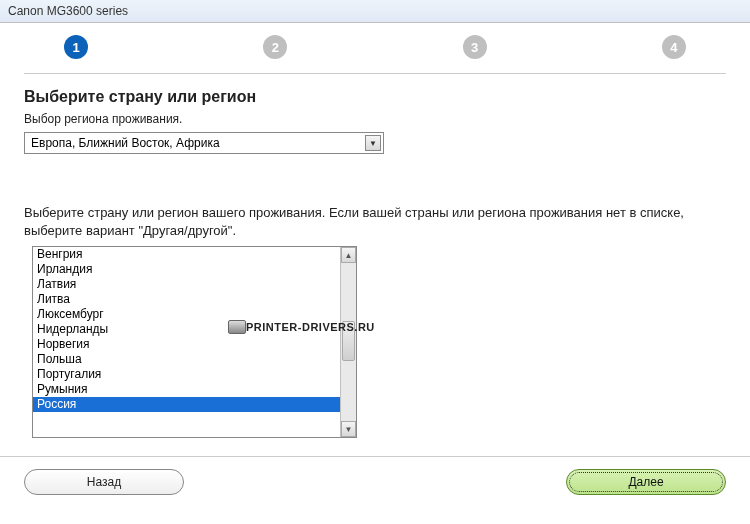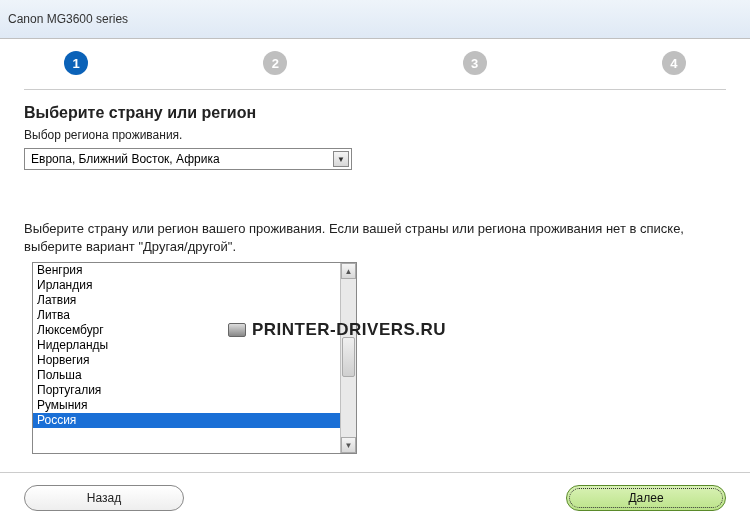--- a/index.html
+++ b/index.html
@@ -7,21 +7,21 @@
     font-family: Tahoma, Arial, sans-serif;
     font-size: 12px;
     background: #fff;
     width: 750px;
     height: 524px;
     overflow: hidden;
   }
   .titlebar {
     background: linear-gradient(#eef4fa, #dfe9f5);
     border-bottom: 1px solid #c0c0c0;
-    padding: 12px 8px;
+    padding: 4px 8px;
     font-size: 12px;
     color: #333;
   }
   .content {
     padding: 0 24px;
     background: #fff;
   }
   .steps {
     display: flex;
     justify-content: space-between;
@@ -52,21 +52,21 @@
     margin-bottom: 6px;
   }
   .subtext {
     font-size: 12px;
     color: #222;
     margin-bottom: 6px;
   }
   .region-select {
     display: flex;
     align-items: center;
-    width: 328px;
+    width: 360px;
     height: 22px;
     border: 1px solid #888;
     background: #fff;
     padding: 0 2px 0 6px;
     font-size: 12px;
     justify-content: space-between;
     margin-bottom: 50px;
     gap: 22px;
   }
   .region-select .arrow {
@@ -127,22 +127,21 @@
     background: linear-gradient(#f0f0f0,#cfcfcf);
     border:1px solid #aaa;
     border-radius:2px;
   }
   .watermark {
     position: absolute;
     left: 228px;
     top: 320px;
     display: flex;
     align-items: center;
-    gap: 6px;
-    font-size: 17px;
+    font-size: 11px;
     font-weight: bold;
     letter-spacing: 0.5px;
     color: #222;
     pointer-events: none;
   }
   .watermark .wm-icon {
     width: 18px; height: 14px;
     background: linear-gradient(#ddd,#888);
     border:1px solid #666;
     border-radius:2px;

